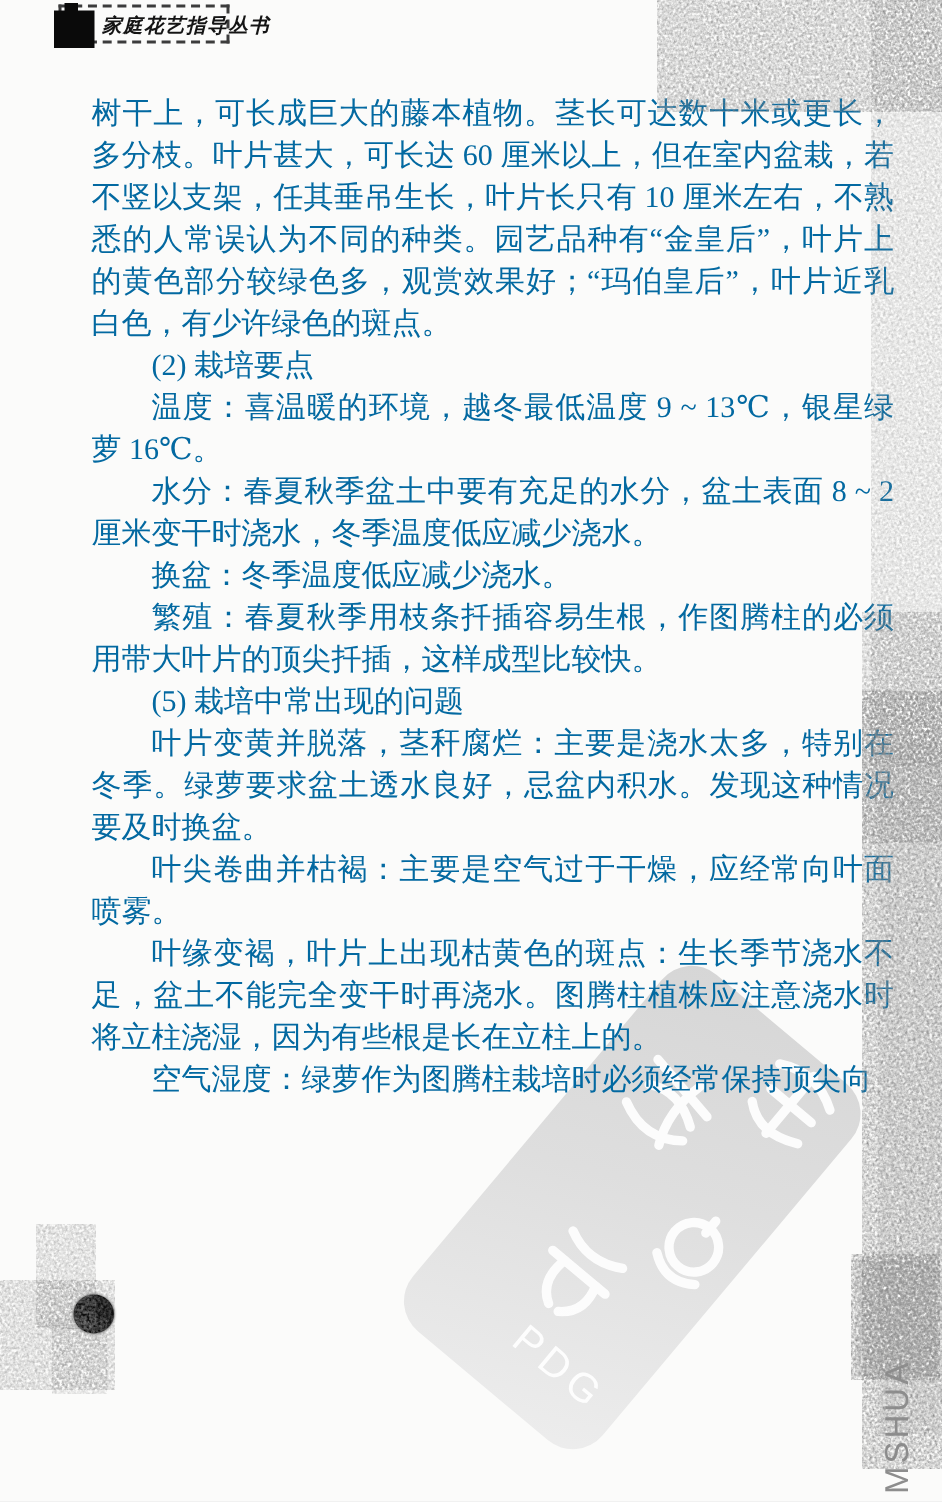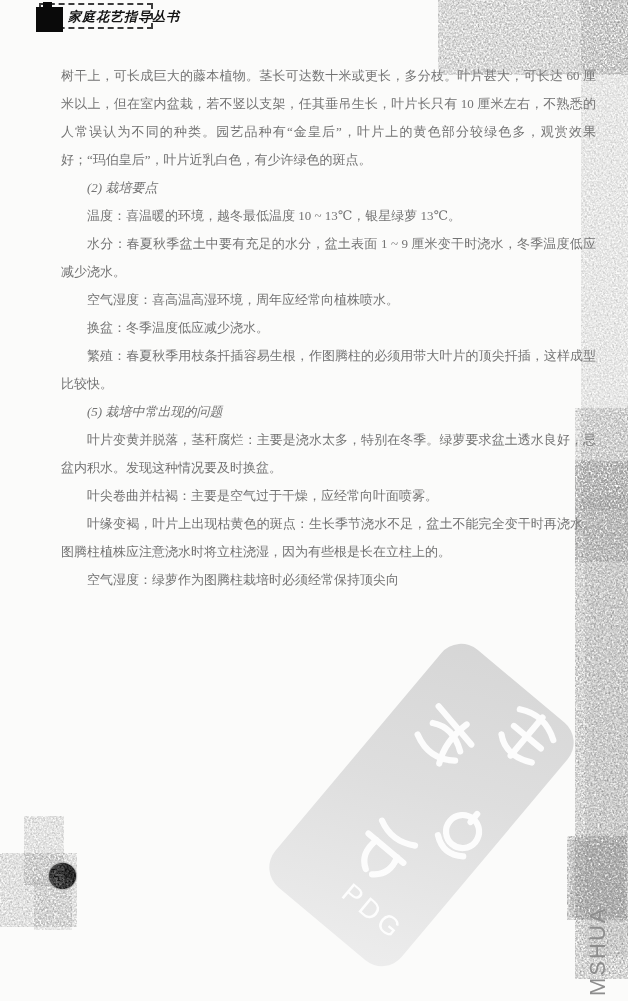--- a/index.html
+++ b/index.html
@@ -16,26 +16,26 @@
     border:2px dashed #3c3c3c;box-sizing:border-box;}
   .header-icon{position:absolute;left:36px;top:7px;width:27px;height:25px;background:#0a0a0a;}
   .header-icon-tab{position:absolute;left:43px;top:2px;width:9px;height:7px;background:#0a0a0a;}
   .header-title{position:absolute;left:68px;top:8px;width:90px;
     font-size:13px;font-weight:bold;font-style:italic;letter-spacing:1px;
     color:#141414;white-space:nowrap;}
 
   
   .body-text{
     position:absolute;left:61px;top:62px;width:535px;
-    font-size:13px;line-height:28px;color:#737373;
+    font-size:20px;line-height:28px;color:#0369a1;
     text-align:justify;
   }
   .para{margin:0;text-indent:2em;}
   .para.plain{text-indent:0;}
-  .para.heading{font-style:italic;font-weight:500;}
+  .para.heading{font-weight:500;}
 
   
   .stamp{
     position:absolute;left:339px;top:650px;width:165px;height:310px;
     background:linear-gradient(155deg,#d6d6d6 0%,#dedede 45%,#ededed 100%);
     border-radius:26px;
     transform:rotate(40deg);
     z-index:1;
   }
   .seal-glyph{position:absolute;width:62px;height:62px;opacity:.92;}
@@ -109,23 +109,22 @@
           <path d="M44 28 q6 18 -8 28"></path>
       </svg>
     </span>
     <span class="pdg-label">PDG</span>
   </div>
 
   <div class="body-layer">
     <div class="body-text">
         <p class="para plain">树干上，可长成巨大的藤本植物。茎长可达数十米或更长，多分枝。叶片甚大，可长达 60 厘米以上，但在室内盆栽，若不竖以支架，任其垂吊生长，叶片长只有 10 厘米左右，不熟悉的人常误认为不同的种类。园艺品种有“金皇后”，叶片上的黄色部分较绿色多，观赏效果好；“玛伯皇后”，叶片近乳白色，有少许绿色的斑点。</p>
         <p class="para heading">(2) 栽培要点</p>
-        <p class="para indent">温度：喜温暖的环境，越冬最低温度 10 ~ 13℃，银星绿萝 13℃。</p>
-        <p class="para indent">水分：春夏秋季盆土中要有充足的水分，盆土表面 1 ~ 9 厘米变干时浇水，冬季温度低应减少浇水。</p>
-        <p class="para indent">空气湿度：喜高温高湿环境，周年应经常向植株喷水。</p>
+        <p class="para indent">温度：喜温暖的环境，越冬最低温度 9 ~ 13℃，银星绿萝 16℃。</p>
+        <p class="para indent">水分：春夏秋季盆土中要有充足的水分，盆土表面 8 ~ 2 厘米变干时浇水，冬季温度低应减少浇水。</p>
         <p class="para indent">换盆：冬季温度低应减少浇水。</p>
         <p class="para indent">繁殖：春夏秋季用枝条扦插容易生根，作图腾柱的必须用带大叶片的顶尖扦插，这样成型比较快。</p>
         <p class="para heading">(5) 栽培中常出现的问题</p>
         <p class="para indent">叶片变黄并脱落，茎秆腐烂：主要是浇水太多，特别在冬季。绿萝要求盆土透水良好，忌盆内积水。发现这种情况要及时换盆。</p>
         <p class="para indent">叶尖卷曲并枯褐：主要是空气过于干燥，应经常向叶面喷雾。</p>
         <p class="para indent">叶缘变褐，叶片上出现枯黄色的斑点：生长季节浇水不足，盆土不能完全变干时再浇水。图腾柱植株应注意浇水时将立柱浇湿，因为有些根是长在立柱上的。</p>
         <p class="para indent">空气湿度：绿萝作为图腾柱栽培时必须经常保持顶尖向</p>
       </div>
   </div>
 

